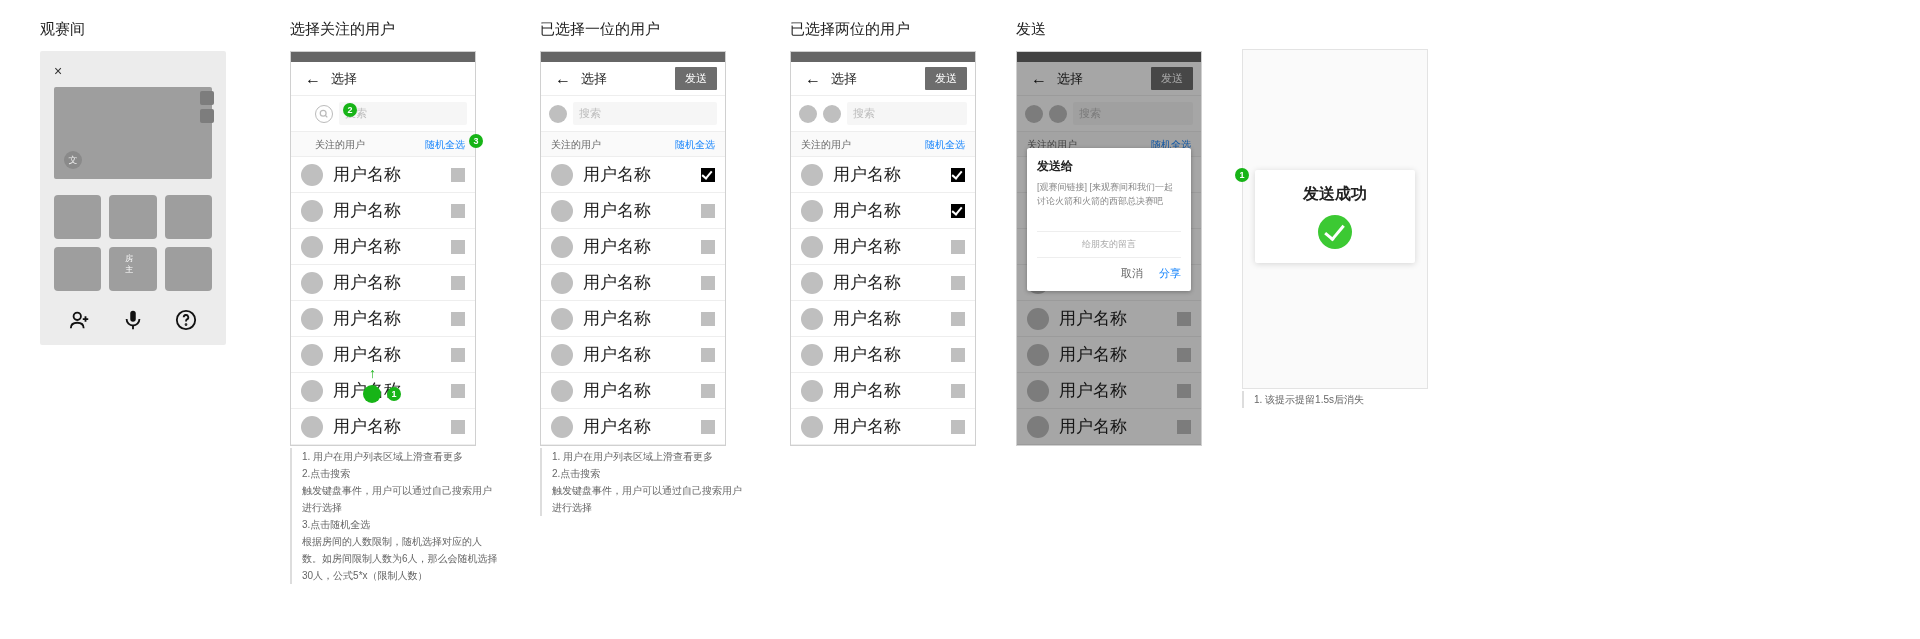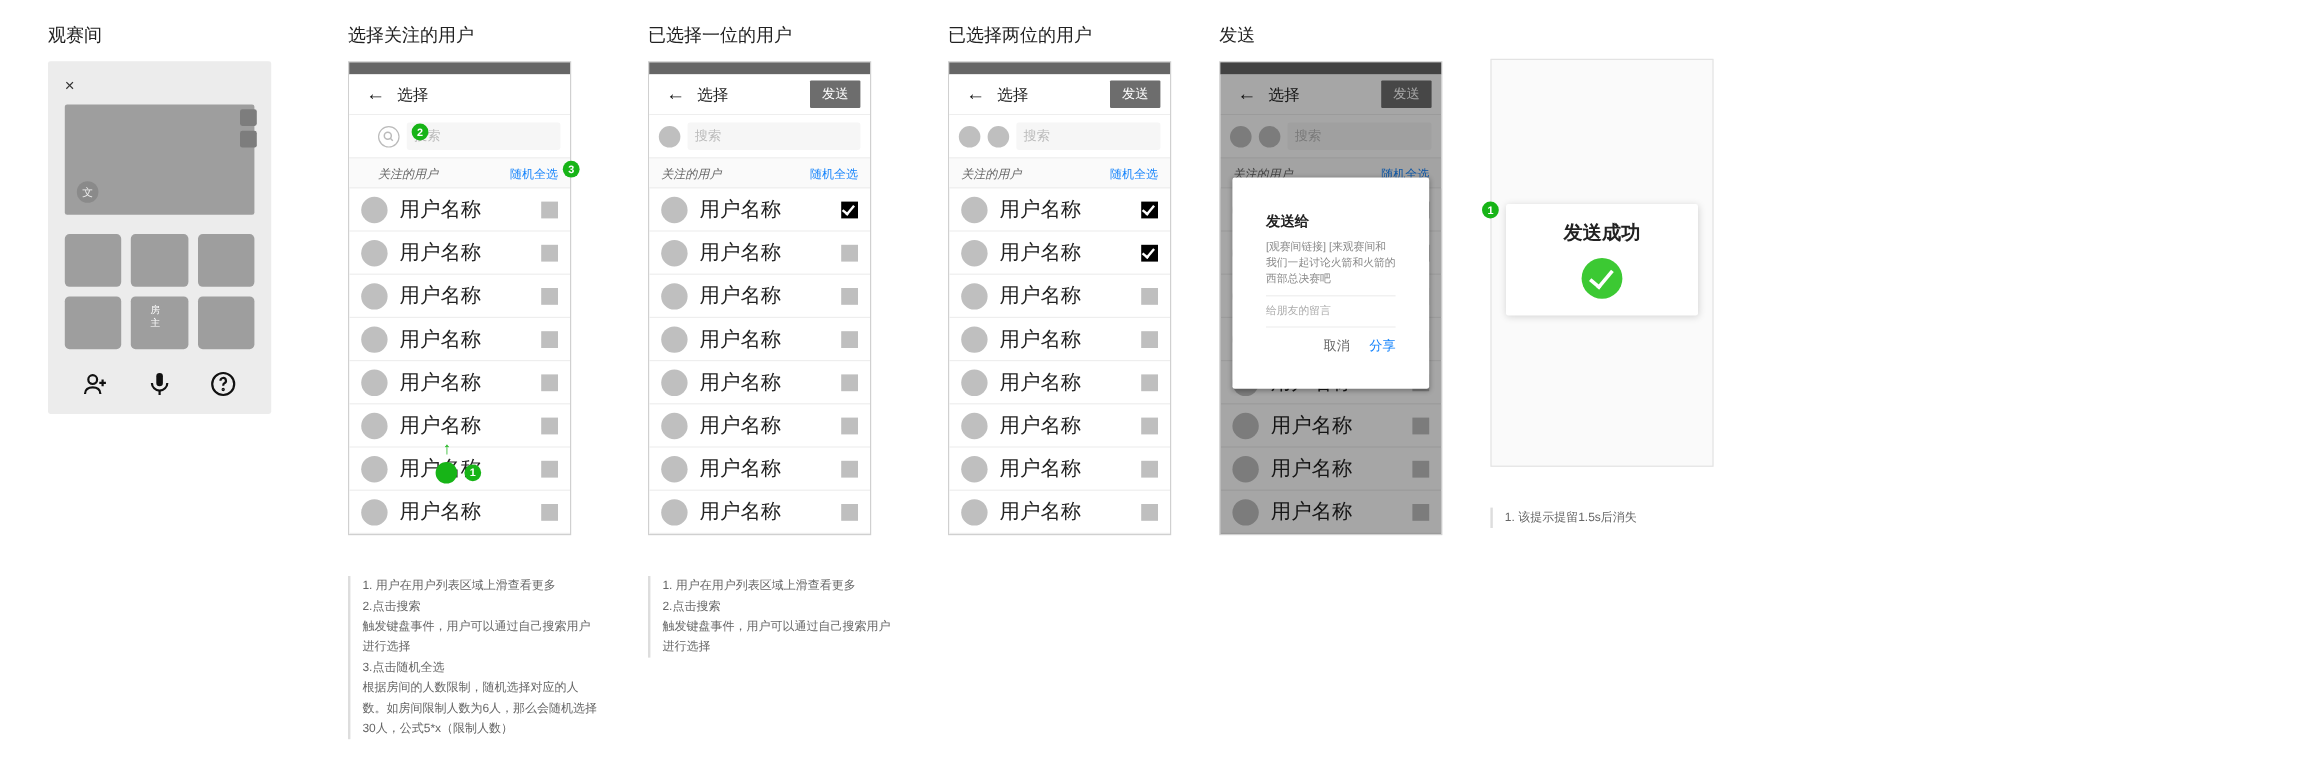--- a/index.html
+++ b/index.html
@@ -16,21 +16,21 @@
   .header-title { font-size: 13px; color: #222; font-weight: 500; flex: 1; padding-left: 4px; }
   .send-btn { background: #6d6d6d; color: #fff; font-size: 11px; padding: 4px 10px; border-radius: 1px; }
 
   .search-row { display: flex; align-items: center; gap: 6px; padding: 6px 8px; background:#fff; }
   .scircle { width: 18px; height: 18px; border-radius: 50%; border: 1.5px solid #bbb; display:flex; align-items:center; justify-content:center; }
   .scircle svg { width: 10px; height: 10px; }
   .avatar-mini { width: 18px; height: 18px; border-radius: 50%; background:#bfbfbf; }
   .search-input { flex:1; font-size: 11px; color:#bbb; background:#f6f6f6; border-radius:2px; padding:4px 6px; }
 
   .section-head { display:flex; align-items:center; justify-content:space-between; padding: 6px 10px 4px; font-size: 10px; background:#fafafa; border-top:1px solid #eee; border-bottom:1px solid #eee; }
-  .section-head .left { color:#666;font-style:italic; }
+  .section-head .left { color:#666; }
   .section-head .right { color:#1684fc; }
 
   .urow { display:flex; align-items:center; padding:6px 10px; border-bottom:1px solid #eee; }
   .uavatar { width:22px; height:22px; border-radius:50%; background:#bfbfbf; margin-right:10px; }
   .uname { flex:1; font-size:17px; color:#222; }
   .ucheck { width:14px; height:14px; background:#bfbfbf; }
   .ucheck.on { background:#000; position:relative; }
   .ucheck.on::after { content:""; position:absolute; left:3px; top:1px; width:4px; height:8px; border:solid #fff; border-width:0 2px 2px 0; transform:rotate(40deg); }
 
   
@@ -42,38 +42,38 @@
   .side-stack span { width:14px; height:14px; background:#7d7d7d; border-radius:2px; }
   .text-bubble { position:absolute; left:10px; bottom:10px; width:18px; height:18px; border-radius:50%; background:#8a8a8a; color:#eee; font-size:9px; display:flex; align-items:center; justify-content:center; }
   .seats { display:grid; grid-template-columns:repeat(3,1fr); gap:8px; padding:6px; }
   .seat { background:#9e9e9e; height:44px; border-radius:4px; font-size:8px; color:#fff; display:flex; align-items:flex-end; justify-content:flex-end; padding:16px; }
   .bottom-bar { display:flex; align-items:center; justify-content:space-around; padding:12px 6px 6px; }
   .ico { width:22px; height:22px; display:flex; align-items:center; justify-content:center; color:#111; }
 
   
   .dim { position:relative; }
   .dim .shade { position:absolute; inset:0; background:rgba(0,0,0,.35); }
-  .dialog { position:absolute; left:10px; right:10px; top:96px; background:#fff; border-radius:2px; padding:28px; z-index:2; box-shadow:0 1px 4px rgba(0,0,0,.3);}
+  .dialog { position:absolute; left:10px; right:10px; top:96px; background:#fff; border-radius:2px; padding:10px; z-index:2; box-shadow:0 1px 4px rgba(0,0,0,.3);}
   .dlg-title { font-size:12px; font-weight:600; color:#222; margin-bottom:6px; }
   .dlg-body { font-size:9px; color:#888; line-height:1.5; }
-  .dlg-input { border-top:1px solid #eee; border-bottom:1px solid #eee; padding:6px 0; margin-top:6px; font-size:9px; color:#aaa; }
+  .dlg-input { border-top:1px solid #eee; border-bottom:1px solid #eee; padding:6px 0; margin-top:23px; font-size:9px; color:#aaa;text-align:center; }
   .dlg-actions { display:flex; justify-content:flex-end; gap:16px; margin-top:8px; font-size:11px; }
   .dlg-actions .cancel { color:#666; }
   .dlg-actions .ok { color:#1684fc; }
 
   
   .success-float { width:186px; height:340px; border:1px solid #e3e3e3; background:#fafafa; position:relative; }
   .toast { position:absolute; left:12px; right:12px; top:120px; background:#fff; border-radius:2px; padding:14px 10px; text-align:center; box-shadow:0 1px 6px rgba(0,0,0,.15);}
   .toast-txt { font-size:16px; font-weight:600; color:#222; margin-bottom:10px;}
   .toast-check { width:34px; height:34px; border-radius:50%; background:#3cc933; margin:0 auto; position:relative;}
   .toast-check::after{content:""; position:absolute; left:11px; top:6px; width:8px; height:16px; border:solid #fff; border-width:0 3px 3px 0; transform:rotate(40deg);}
   .cornerdot { position:absolute; left:-8px; top:118px; }
 
   
-  .notes { margin-top:34px; border-left:2px solid #ddd; padding-left:10px; font-size:10px; color:#666; line-height:1.7; max-width:210px; }
+  .notes { margin-top:2px; border-left:2px solid #ddd; padding-left:10px; font-size:10px; color:#666; line-height:1.7; max-width:210px; }
 
   
   .pill { display:inline-flex; align-items:center; justify-content:center; min-width:14px; height:14px; border-radius:7px; background:#17b417; color:#fff; font-size:9px; font-weight:600; padding:0 3px;}
   .big-dot { width:18px; height:18px; border-radius:50%; background:#17b417; }
   .scroll-anno { position:relative; height:0; }
   .scroll-anno .arrow { position:absolute; left:78px; top:-80px; color:#17b417; font-size:14px; font-weight:700; }
   .scroll-anno .dot { position:absolute; left:72px; top:-60px; }
   .scroll-anno .num { position:absolute; left:96px; top:-58px; }
   .rel { position:relative;padding-left:24px; }
   .over-pill { position:absolute; z-index:3; }

